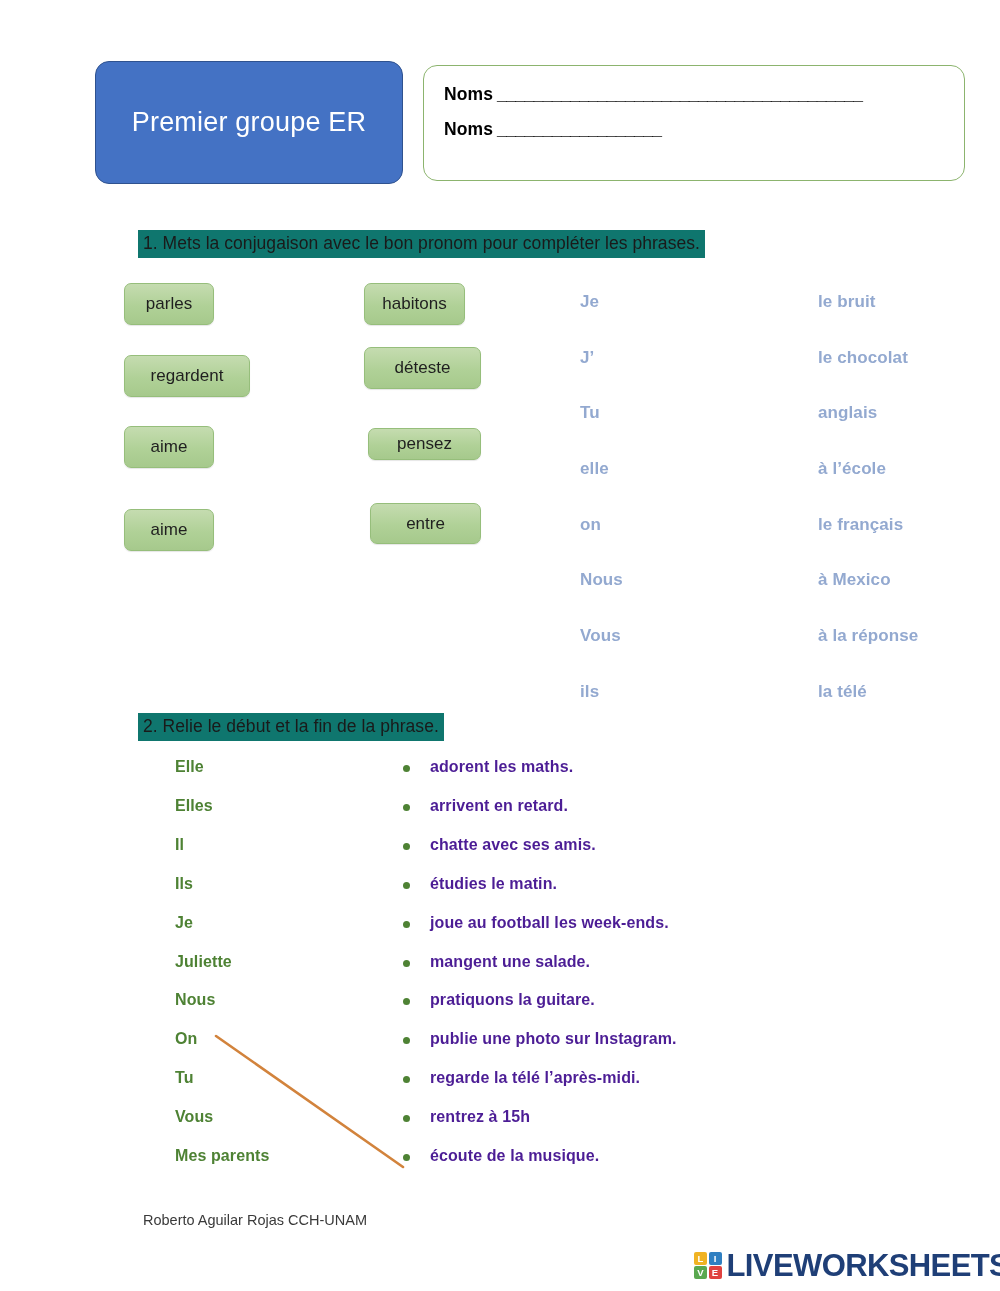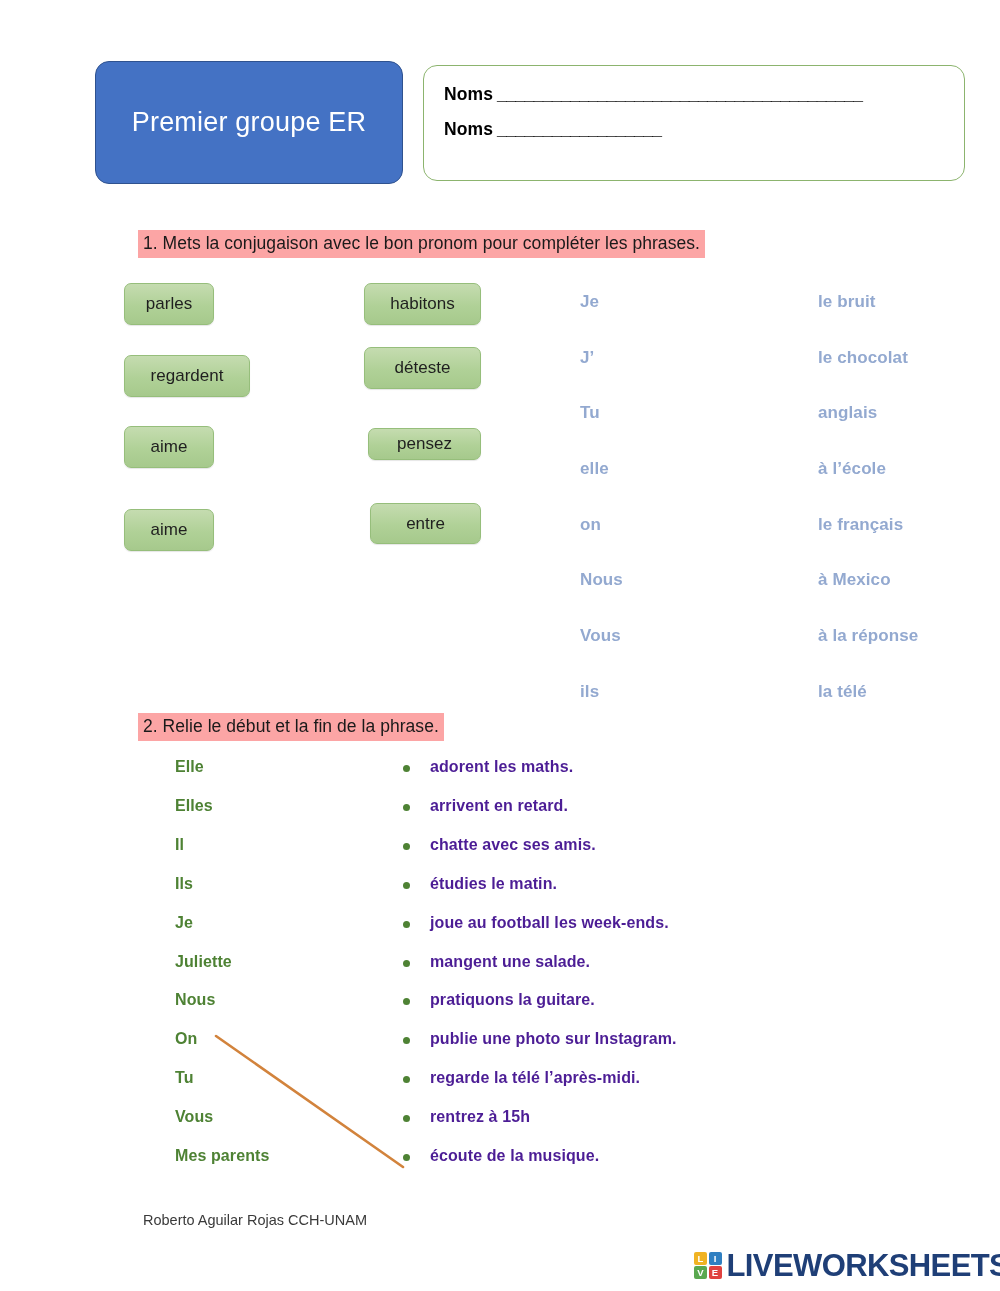--- a/index.html
+++ b/index.html
@@ -58,21 +58,21 @@
     margin-bottom: 17px;
     white-space: nowrap;
     letter-spacing: 0.1px;
   }
   .id-label { margin-right: 4px; }
   .id-rule { letter-spacing: -0.6px; }
 
   
   .instruction {
     position: absolute;
-    background: #fca5a5;
+    background: #0f766e;
     font-size: 17.5px;
     color: #1a1a1a;
     padding: 3px 5px 4px 5px;
     white-space: nowrap;
     letter-spacing: 0.05px;
     text-align: right;
   }
   #instr-1 { left: 138px; top: 230px; }
   #instr-2 { left: 138px; top: 713px; }
 
@@ -196,21 +196,21 @@
 
 <div class="instruction" id="instr-1">1. Mets la conjugaison avec le bon pronom pour compléter les phrases.</div>
 
 <div id="chips-left">
     <div class="chip" style="left: 124px; top: 283px; width: 90px; height: 42px;">parles</div>
     <div class="chip" style="left: 124px; top: 355px; width: 126px; height: 42px;">regardent</div>
     <div class="chip" style="left: 124px; top: 426px; width: 90px; height: 42px;">aime</div>
     <div class="chip" style="left: 124px; top: 509px; width: 90px; height: 42px;">aime</div>
   </div>
 <div id="chips-right">
-    <div class="chip" style="left: 364px; top: 283px; width: 117px; height: 42px;">habitons</div>
+    <div class="chip" style="left: 364px; top: 283px; width: 101px; height: 42px;">habitons</div>
     <div class="chip" style="left: 364px; top: 347px; width: 117px; height: 42px;">déteste</div>
     <div class="chip" style="left: 368px; top: 428px; width: 113px; height: 32px;">pensez</div>
     <div class="chip" style="left: 370px; top: 503px; width: 111px; height: 41px;">entre</div>
   </div>
 <div id="pronoun-list">
     <div class="blue-item" style="left: 580px; top: 292px;">Je</div>
     <div class="blue-item" style="left: 580px; top: 348px;">J’</div>
     <div class="blue-item" style="left: 580px; top: 403px;">Tu</div>
     <div class="blue-item" style="left: 580px; top: 459px;">elle</div>
     <div class="blue-item" style="left: 580px; top: 515px;">on</div>

